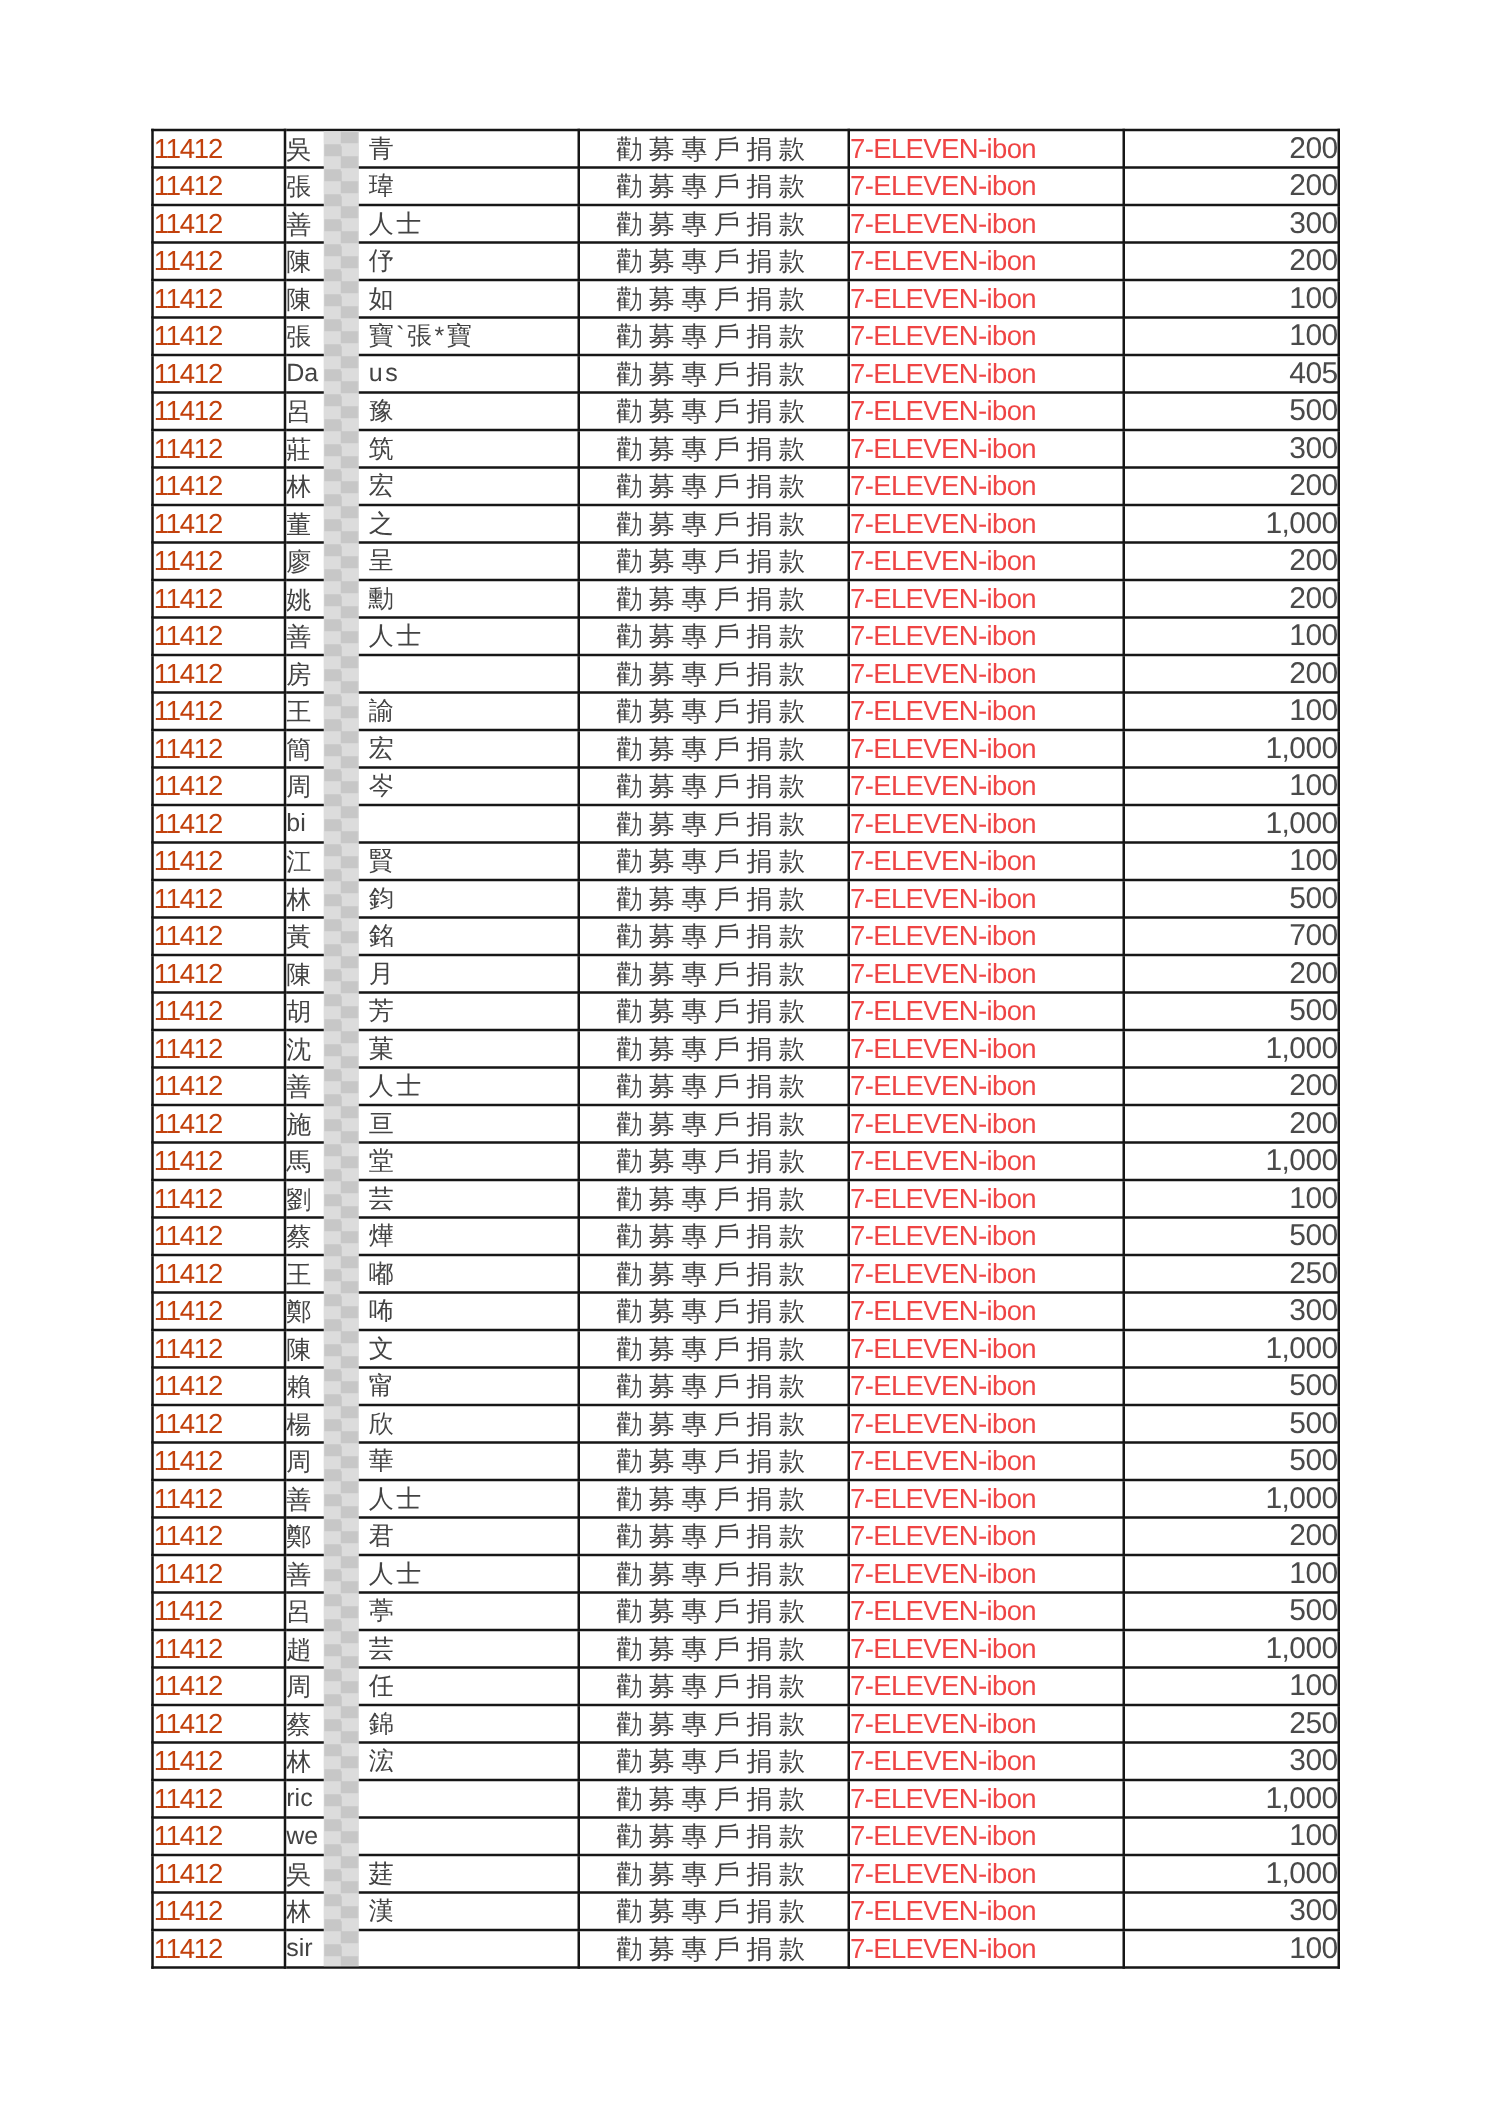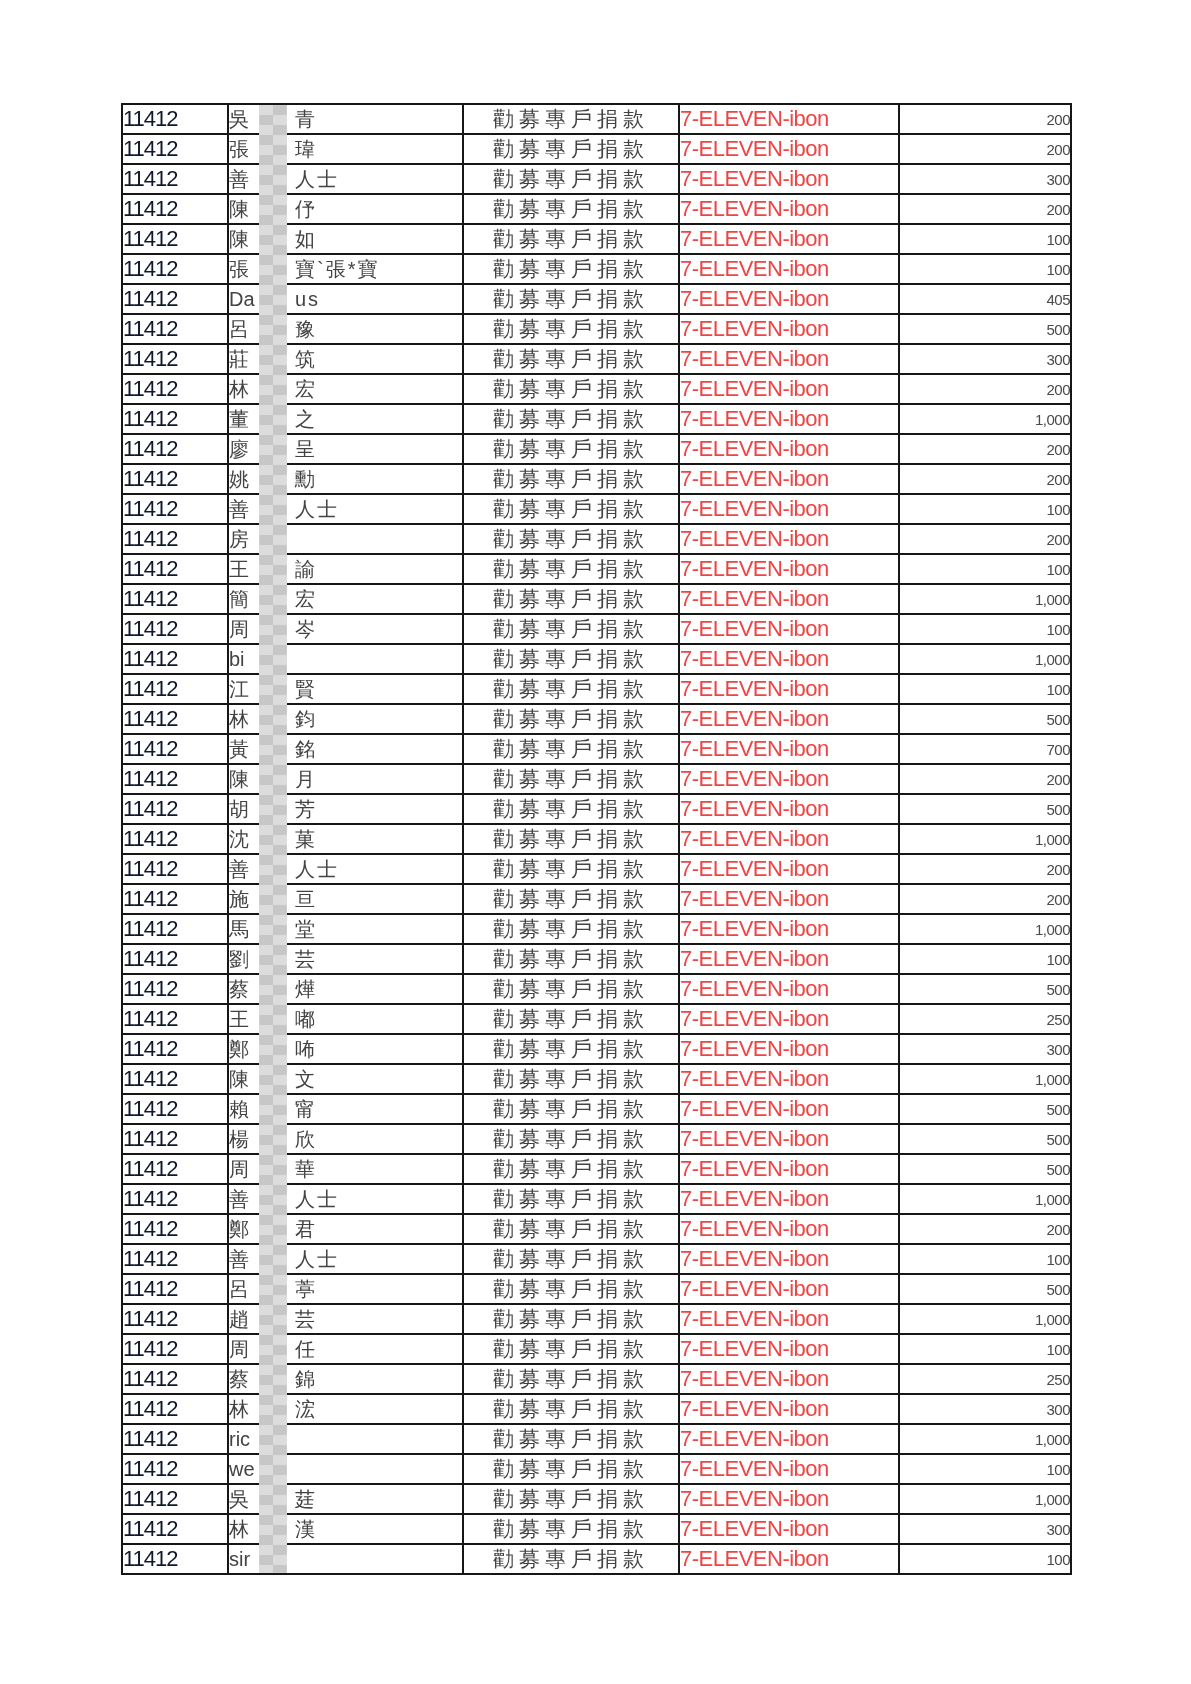--- a/index.html
+++ b/index.html
@@ -39,21 +39,21 @@
   col.w-code { width: 106px; }
   col.w-name { width: 235px; }
   col.w-type { width: 216px; }
   col.w-chan { width: 220px; }
   col.w-amt  { width: 172px; }
 
   td.c-code {
     font-size: 22px;
     padding-left: 9px;
     letter-spacing: -1px;
-    color: #0f172a;
+    color: #c2410c;
   }
   td.c-name {
     font-size: 20px;
     position: relative;
     padding-left: 13px;
   }
   td.c-name .sfx {
     position: absolute;
     left: 66px;
     top: 50%;
@@ -66,21 +66,21 @@
     letter-spacing: 5px;
     text-align: center;
   }
   td.c-chan {
     font-size: 22px;
     padding-left: 6px;
     letter-spacing: -0.5px;
     color: #ef4444;
   }
   td.c-amt {
-    font-size: 15px;
+    font-size: 24px;
     text-align: right;
     padding-right: 12px;
     letter-spacing: -0.5px;
     color: #4a4a4a;
   }
   
   .mosaic {
     position: absolute;
     left: 138px;
     top: 2px;

